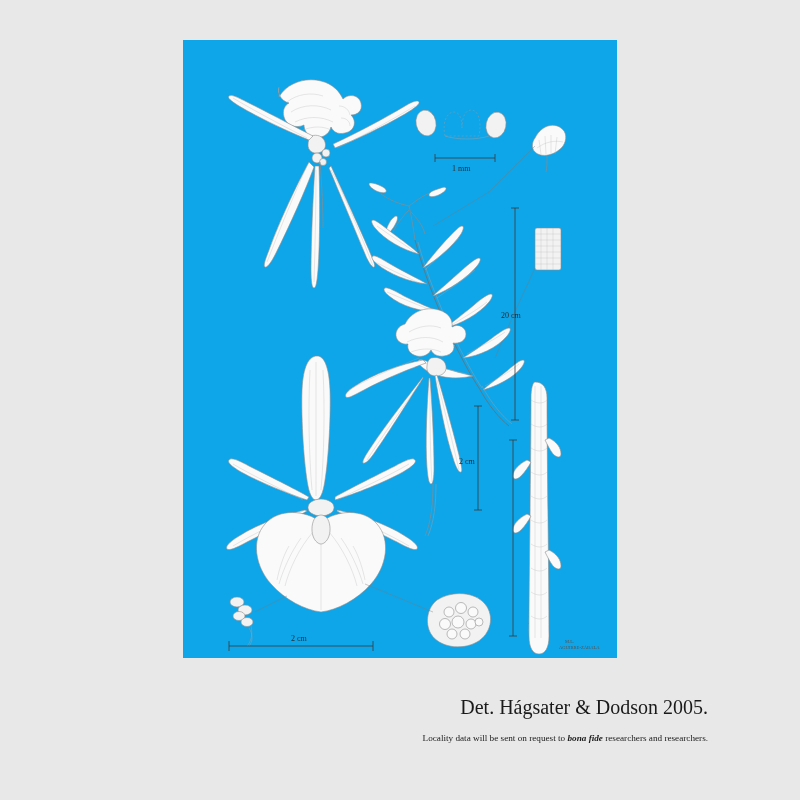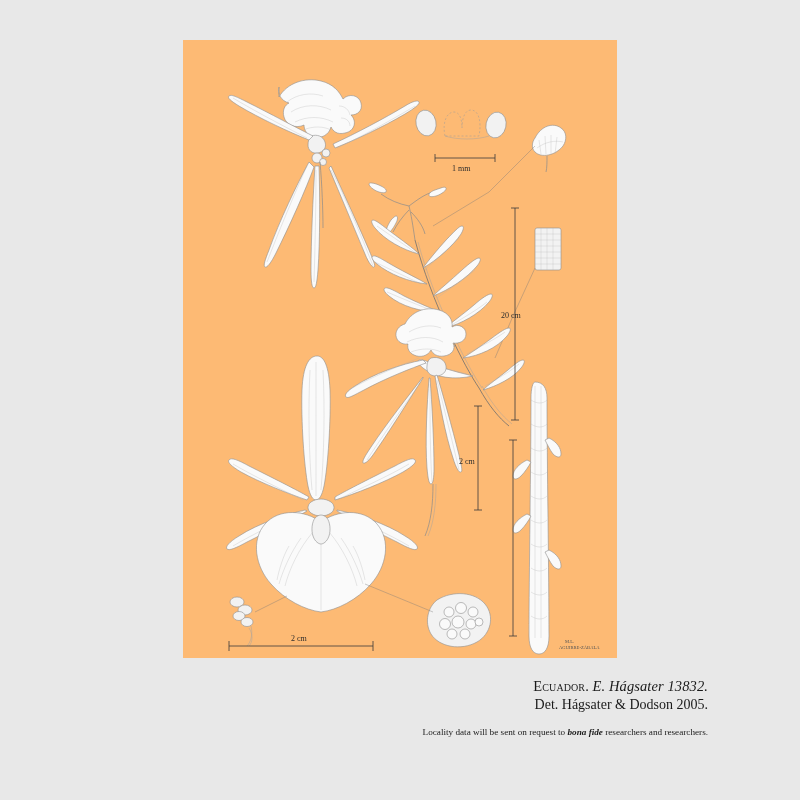--- a/index.html
+++ b/index.html
@@ -13,21 +13,21 @@
     font-family: "Liberation Serif", serif;
     position: relative;
     overflow: hidden;
   }
   .plate-panel {
     position: absolute;
     left: 183px;
     top: 40px;
     width: 434px;
     height: 618px;
-    background: #fdba74;
+    background: #0ea5e9;
   }
   .plate-svg {
     display: block;
     width: 434px;
     height: 618px;
   }
   .caption-block {
     position: absolute;
     left: 360px;
     top: 678px;
@@ -41,22 +41,22 @@
     white-space: nowrap;
   }
   .caption-line1 .smallcaps {
     font-variant: small-caps;
     font-size: 14.5px;
   }
   .caption-line1 .collector {
     font-style: italic;
   }
   .caption-line2 {
-    font-size: 14px;
-    margin-top: 2px;
+    font-size: 20px;
+    margin-top: 18px;
     white-space: nowrap;
   }
   .caption-note {
     font-size: 9.2px;
     margin-top: 14px;
     white-space: nowrap;
   }
   .caption-note .bonafide {
     font-style: italic;
     font-weight: bold;
@@ -300,22 +300,17 @@
 
     <g>
       <text class="signature" x="382" y="603">M.L.</text>
       <text class="signature" x="376" y="609">AGUIRRE-ZÁBALA</text>
     </g>
 
   </svg>
 </div>
 
 <div class="caption-block">
-  <div class="caption-line1">
-    <span class="smallcaps">Ecuador.</span>
-    <span class="collector">E. Hágsater</span>
-    <span class="collector">13832.</span>
-  </div>
   <div class="caption-line2">Det. Hágsater &amp; Dodson 2005.</div>
   <div class="caption-note">
     <span>Locality data will be sent on request to </span><span class="bonafide">bona fide</span><span> researchers and researchers.</span>
   </div>
 </div>
 
 </body></html>

